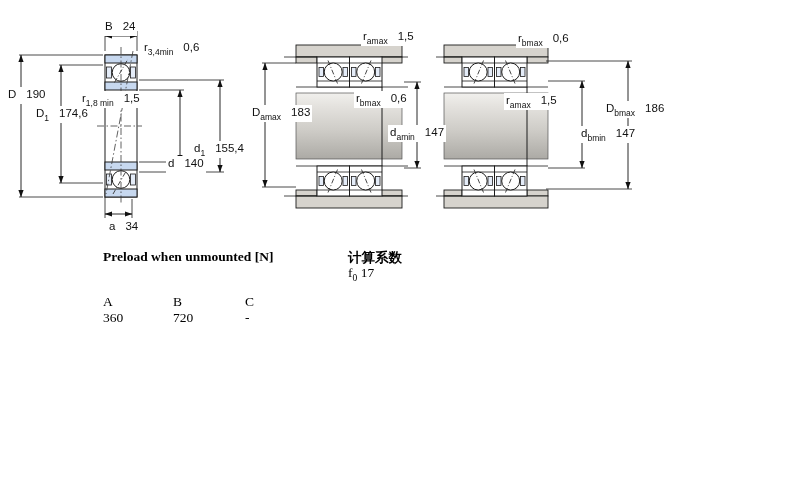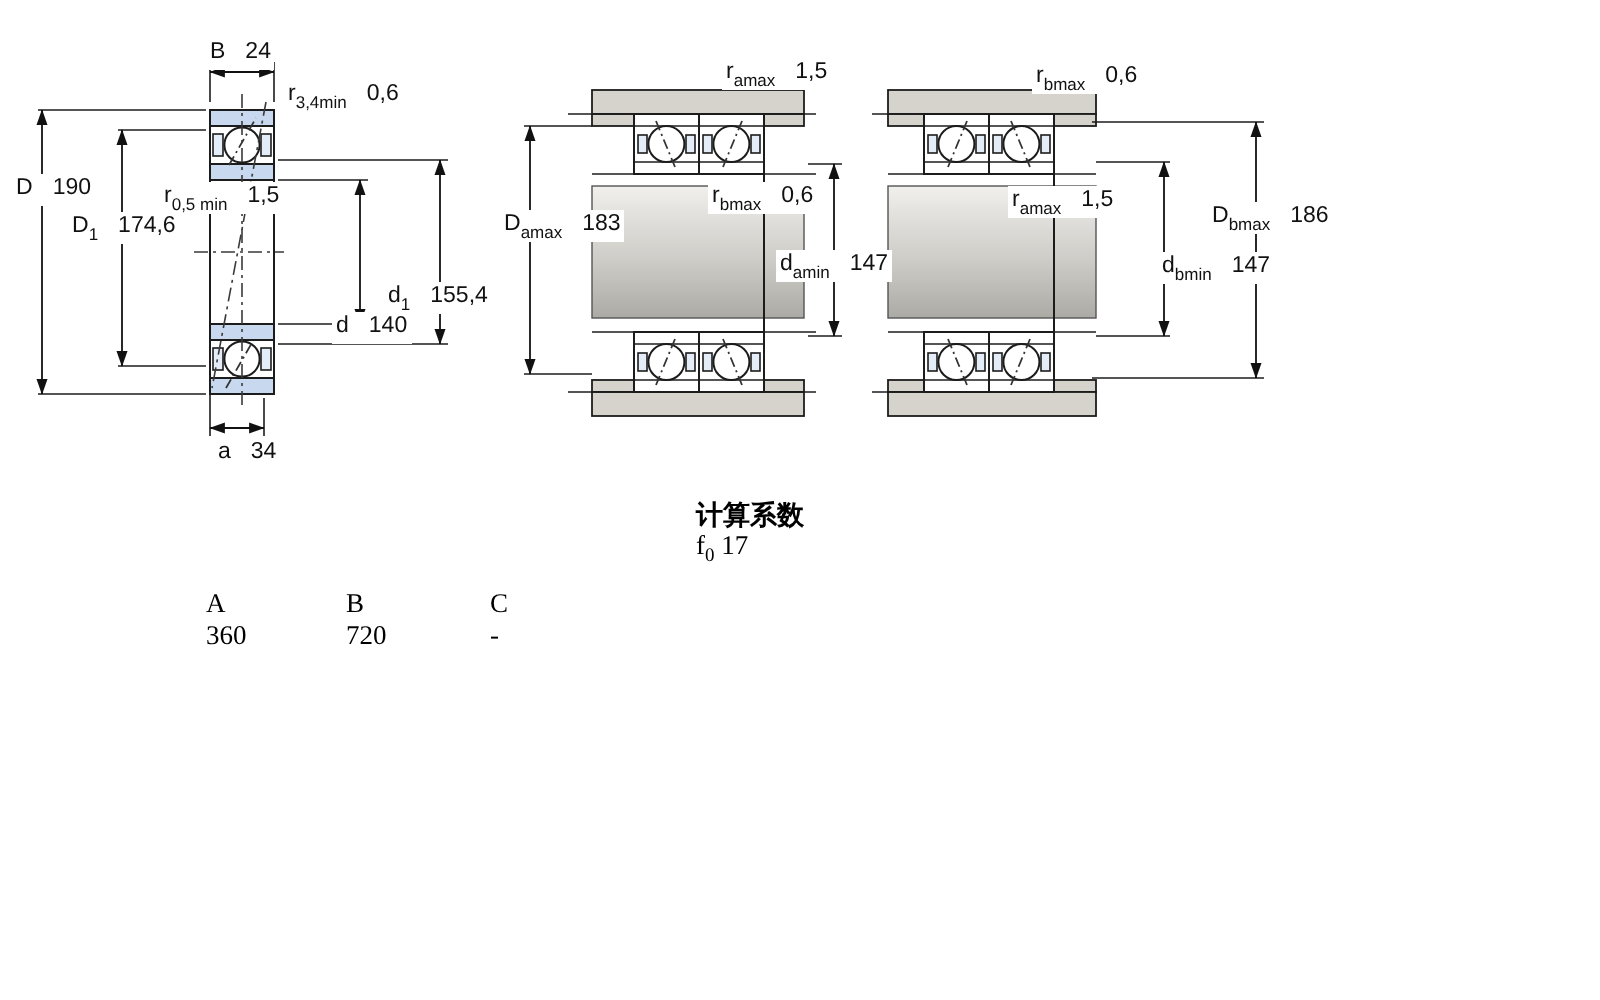--- a/index.html
+++ b/index.html
@@ -214,21 +214,21 @@
   <div class="dim-label" style="left:142px;top:40px;">
     <span>r</span><sub>3,4min</sub><span class="val">0,6</span>
   </div>
   <div class="dim-label" style="left:6px;top:87px;">
     <span>D</span><sub></sub><span class="val">190</span>
   </div>
   <div class="dim-label" style="left:34px;top:106px;text-align:right;">
     <span>D</span><sub>1</sub><span class="val">174,6</span>
   </div>
   <div class="dim-label" style="left:80px;top:91px;">
-    <span>r</span><sub>0,5 min</sub><span class="val">1,5</span>
+    <span>r</span><sub>1,8 min</sub><span class="val">1,5</span>
   </div>
   <div class="dim-label" style="left:166px;top:124px;margin-top:32px;">
     <span>d</span><sub></sub><span class="val">140</span>
   </div>
   <div class="dim-label" style="left:192px;top:141px;">
     <span>d</span><sub>1</sub><span class="val">155,4</span>
   </div>
   <div class="dim-label" style="left:107px;top:219px;">
     <span>a</span><sub></sub><span class="val">34</span>
   </div>
@@ -252,20 +252,21 @@
   <div class="dim-label" style="left:504px;top:93px;">
     <span>r</span><sub>amax</sub><span class="val">1,5</span>
   </div>
   <div class="dim-label" style="left:604px;top:101px;">
     <span>D</span><sub>bmax</sub><span class="val">186</span>
   </div>
   <div class="dim-label" style="left:579px;top:126px;">
     <span>d</span><sub>bmin</sub><span class="val">147</span>
   </div>
 
+  <div class="txt bold" style="left:103px;top:249px;">Preload when unmounted [N]</div>
 
   <div class="txt bold" style="left:348px;top:249px;">计算系数</div>
   <div class="txt" style="left:348px;top:265px;">
     <span>f</span><sub>0</sub> <span>17</span>
   </div>
 
   <div class="txt" style="left:103px;top:294px;">A</div>
   <div class="txt" style="left:173px;top:294px;">B</div>
   <div class="txt" style="left:245px;top:294px;">C</div>
   <div class="txt" style="left:103px;top:310px;">360</div>

